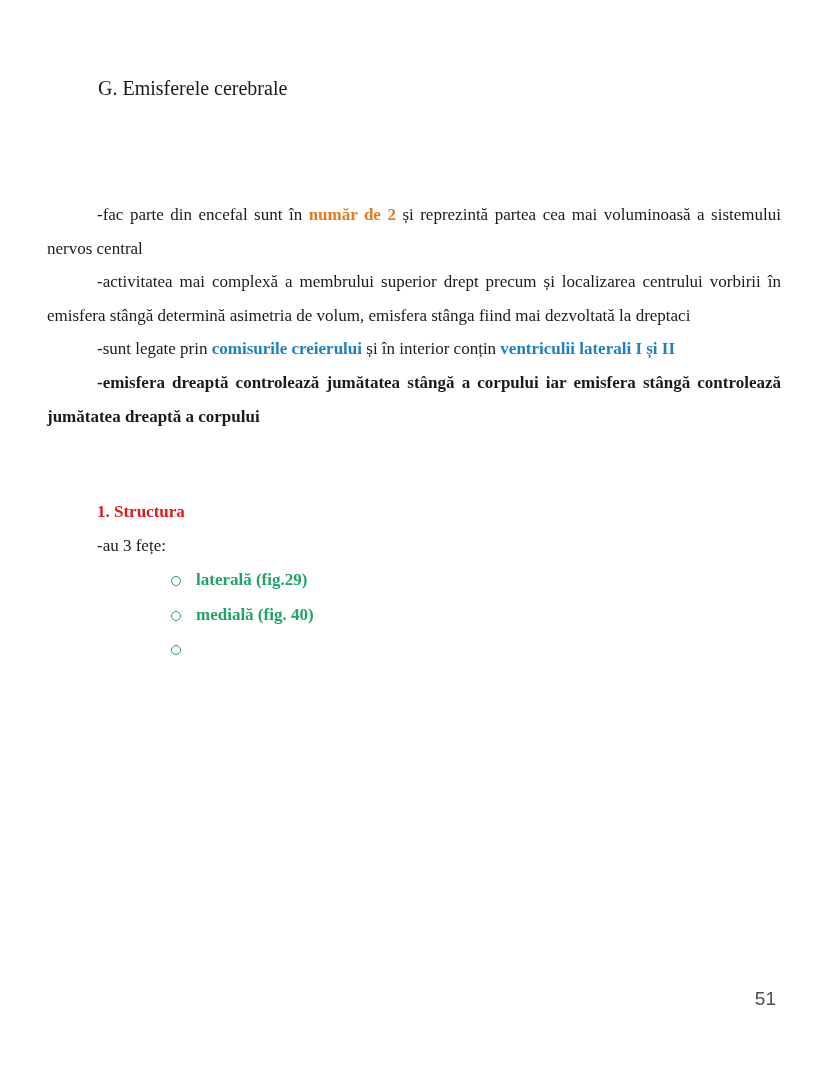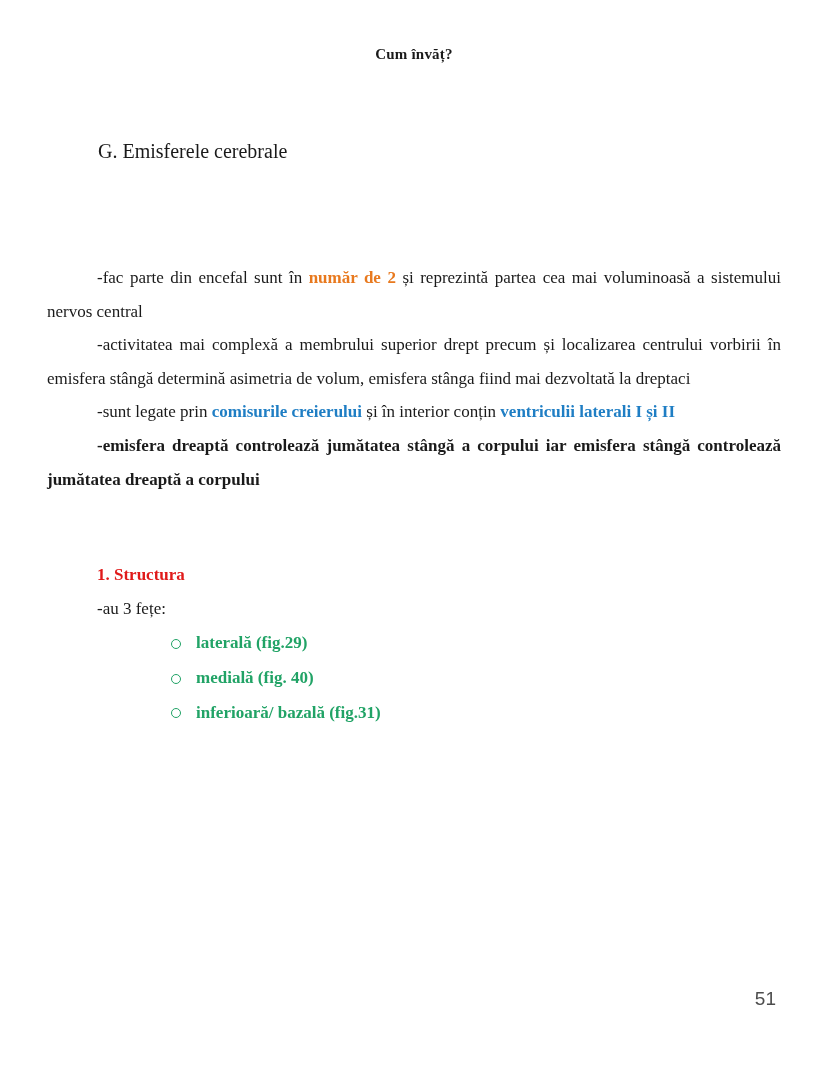--- a/index.html
+++ b/index.html
@@ -70,21 +70,20 @@
     font-family: "Liberation Sans", "DejaVu Sans", sans-serif;
     font-size: 19px;
     color: #4d4d4d;
   }
 </style>
 </head>
 <body>
 
 <div class="page" style="--orange: #E8791E; --blue: #1F7EC4; --red: #E01A1A; --green: #21A366;">
 
-  <div class="running-header">Cum învăț?</div>
 
   <h1 class="doc-title">G. Emisferele cerebrale</h1>
 
   <div class="body-text">
 
     <p><span>-fac parte din encefal sunt în </span><span class="orange">număr de 2</span><span> și reprezintă partea cea mai voluminoasă a sistemului nervos central</span></p>
 
     <p>-activitatea mai complexă a membrului superior drept precum și localizarea centrului vorbirii în emisfera stângă determină asimetria de volum, emisfera stânga fiind mai dezvoltată la dreptaci</p>
 
     <p><span>-sunt legate prin </span><span class="blue">comisurile creierului</span><span> și în interior conțin </span><span class="blue">ventriculii laterali I și II</span></p>
@@ -99,21 +98,20 @@
       <li>
         <span class="bullet-circle"></span>
         <span>laterală (fig.29)</span>
       </li>
       <li>
         <span class="bullet-circle"></span>
         <span>medială (fig. 40)</span>
       </li>
       <li>
         <span class="bullet-circle"></span>
-        <span>inferioară/ bazală (fig.31)</span>
       </li>
     </ul>
 
   </div>
 
   <div class="page-number">51</div>
 
 </div>
 
 </body></html>

